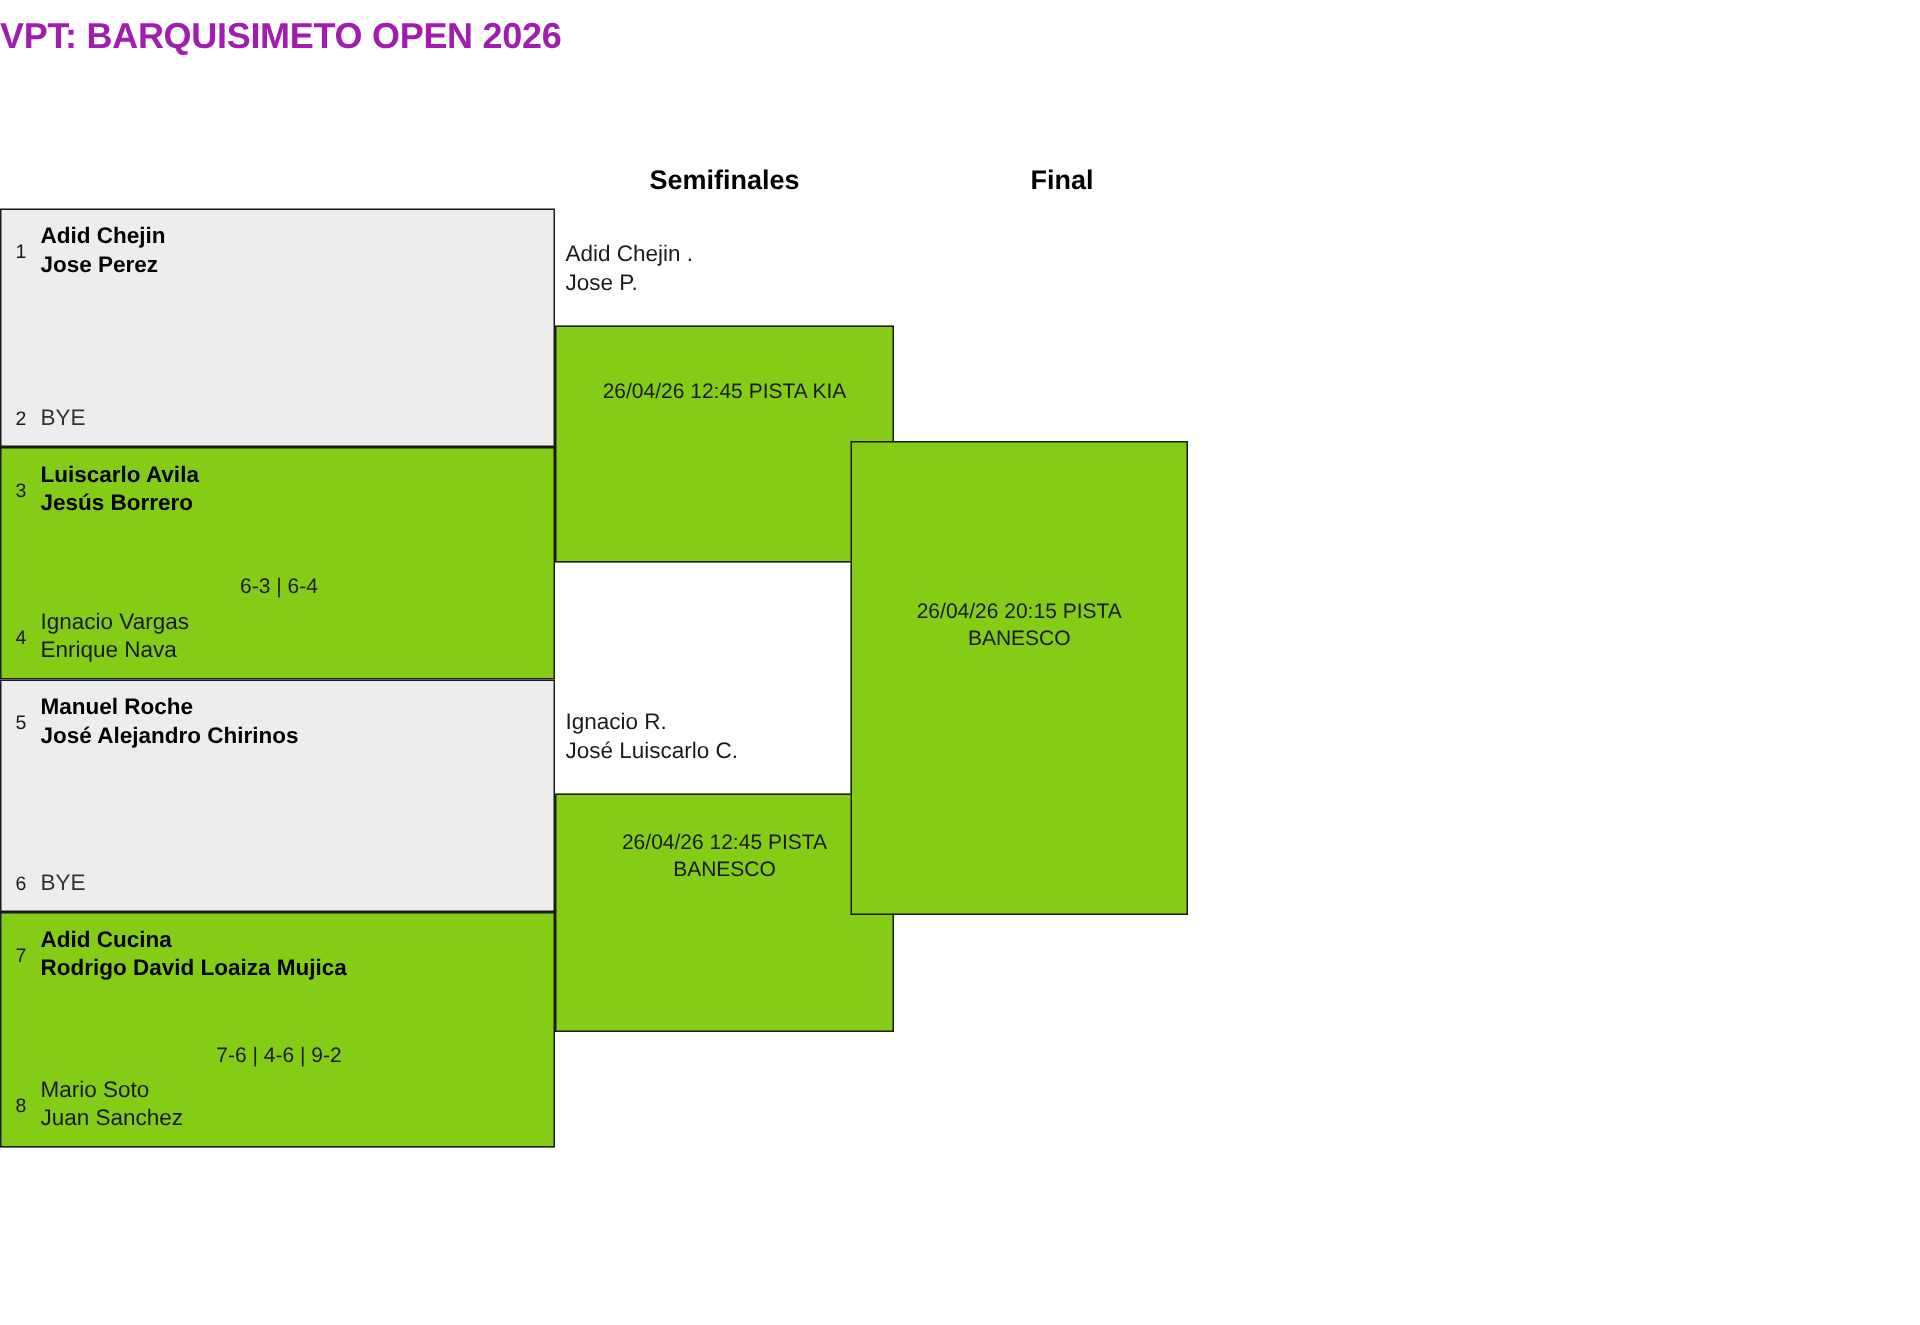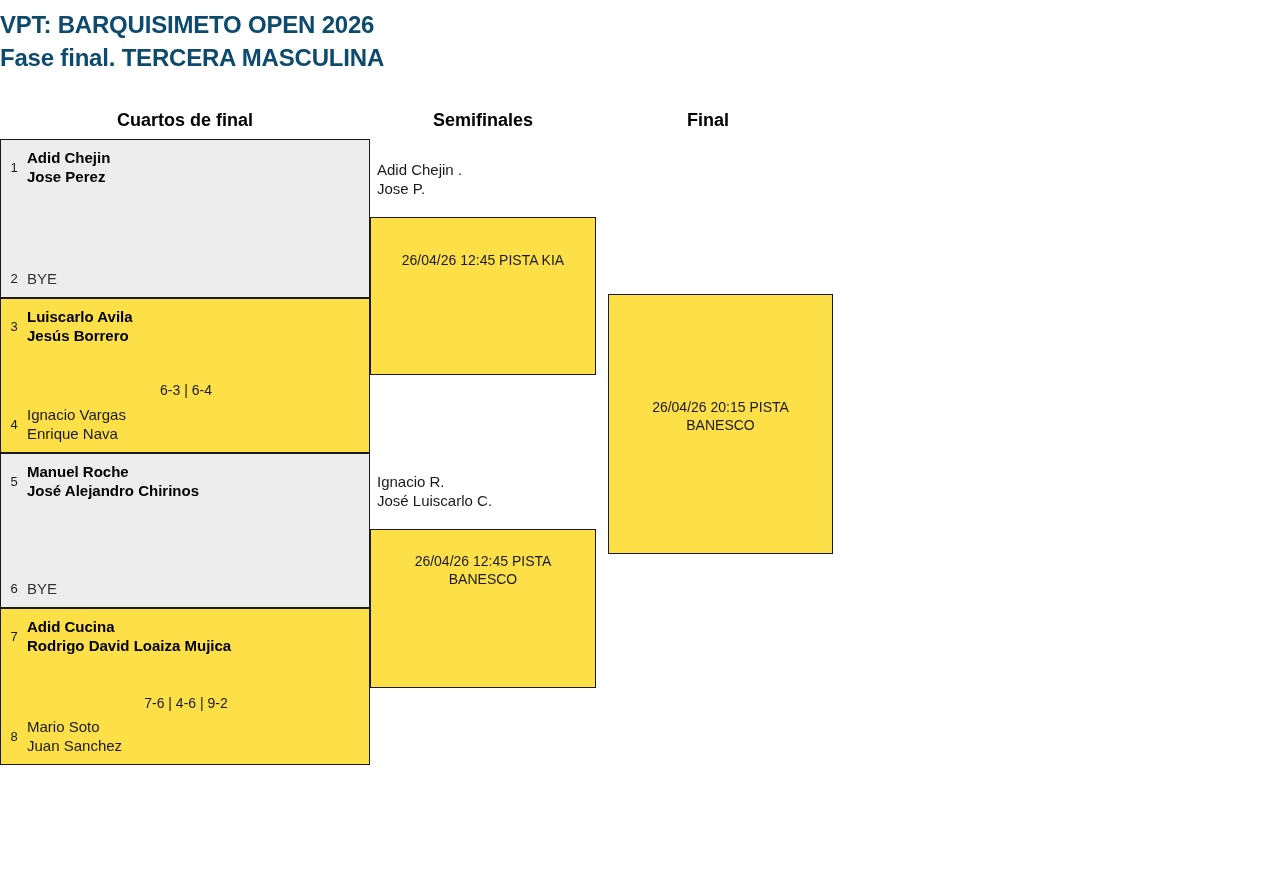--- a/index.html
+++ b/index.html
@@ -14,21 +14,21 @@
 
   #root { position: relative; width: 1280px; height: 883px; }
 
   
   .title-block { position: absolute; left: 0px; top: 8px; width: 900px; }
   .title-line {
     font-size: 24px;
     font-weight: 700;
     line-height: 33px;
     letter-spacing: -0.2px;
-    color: #0c4a6e;
+    color: #a21caf;
     white-space: nowrap;
   }
 
   
   .col-header {
     position: absolute;
     top: 108px;
     font-size: 18px;
     font-weight: 700;
     line-height: 24px;
@@ -37,21 +37,21 @@
     white-space: nowrap;
   }
   #hdr-qf    { left: 60px;  width: 250px; }
   #hdr-sf    { left: 370px; width: 226px; }
   #hdr-final { left: 596px; width: 224px; }
 
   
   .match-box {
     position: absolute;
     border: 1px solid #1a1a1a;
-    background: #fde047;
+    background: #84cc16;
   }
   .match-box.shaded { background: #ededed; }
 
   
   .qf { left: 0px; width: 370px; }
   #qf-1 { top: 139px; height: 159px; }
   #qf-2 { top: 298px; height: 155px; }
   #qf-3 { top: 453px; height: 155px; }
   #qf-4 { top: 608px; height: 157px; }
 
@@ -120,43 +120,41 @@
     right: 8px;
     text-align: center;
     font-size: 14px;
     line-height: 18px;
     color: #1a1a1a;
   }
   #info-sf1 { top: 33px; }
   #info-sf2 { top: 22px; }
 
   
-  #final-box { left: 608px; top: 294px; width: 225px; height: 260px; }
+  #final-box { left: 567px; top: 294px; width: 225px; height: 316px; }
   #info-final {
     position: absolute;
     left: 8px;
     right: 8px;
     top: 103px;
     text-align: center;
     font-size: 14px;
     line-height: 18px;
     color: #1a1a1a;
   }
 </style>
 </head>
 <body>
 
 <div id="root">
 
   <div class="title-block">
     <div class="title-line">VPT: BARQUISIMETO OPEN 2026</div>
-    <div class="title-line">Fase final. TERCERA MASCULINA</div>
-  </div>
-
-  <div class="col-header" id="hdr-qf">Cuartos de final</div>
+  </div>
+
   <div class="col-header" id="hdr-sf">Semifinales</div>
   <div class="col-header" id="hdr-final">Final</div>
 
   <div class="match-box qf shaded" id="qf-1">
     <div class="qf-slot top">
       <div class="seed">1</div>
       <div class="players winner">
         <div>Adid Chejin</div>
         <div>Jose Perez</div>
       </div>

